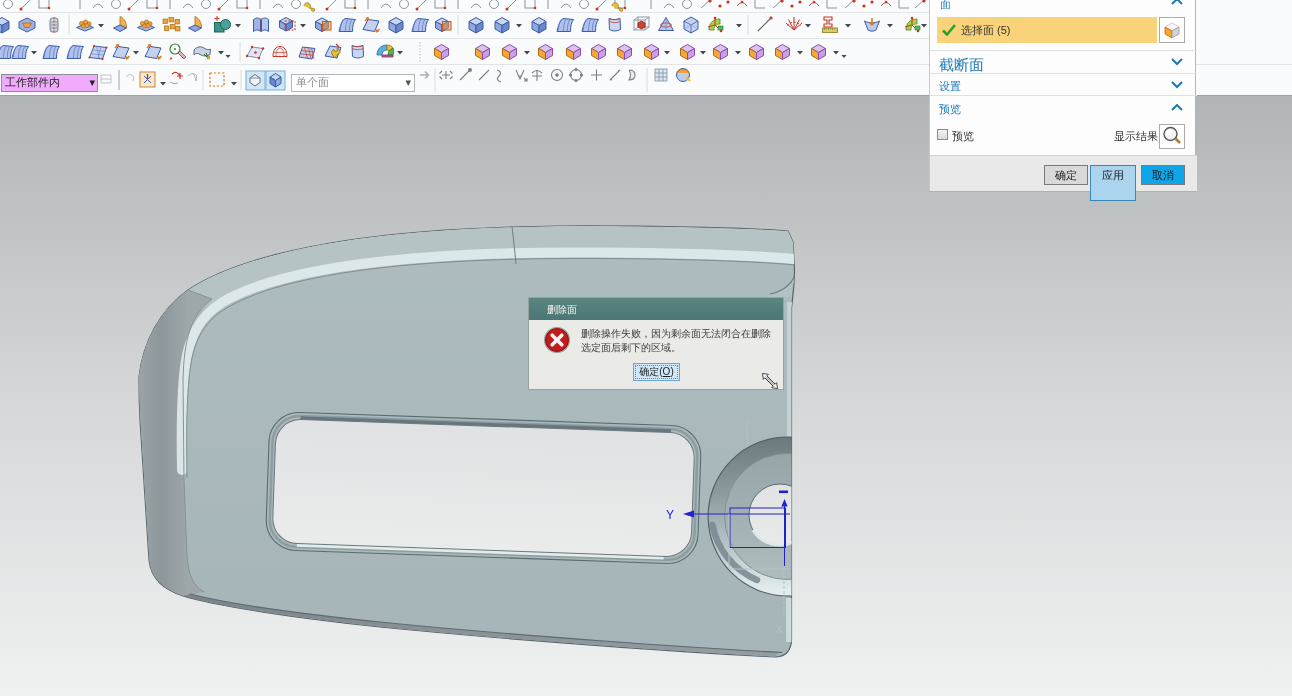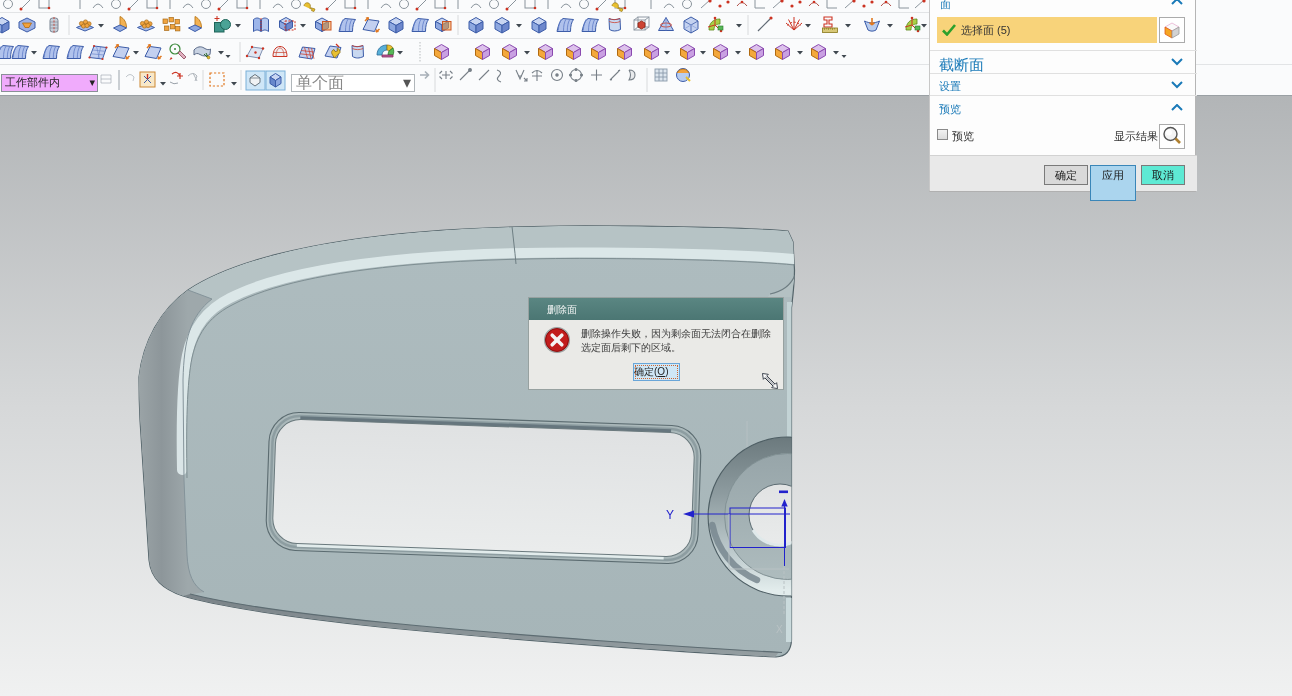--- a/index.html
+++ b/index.html
@@ -482,21 +482,21 @@
       <path d="M231,18 l6,0 l-3,3.6 Z" fill="#404850"></path>
       <line x1="241" y1="6" x2="241" y2="26" stroke="#d8dadc"></line>
       <rect x="246" y="7" width="19" height="19" fill="#cfe6f7" stroke="#7ab0d8"></rect>
       <polygon points="250,14 255,10.5 260,14 260,18.5 255,22 250,18.5" fill="#f0f2f4" stroke="#68747e"></polygon>
       <path d="M250,14 L260,14" stroke="#68747e" stroke-width="0.8"></path>
       <rect x="266" y="7" width="19" height="19" fill="#cfe6f7" stroke="#7ab0d8"></rect>
       <polygon points="270,13 275.5,9.5 281,13 275.5,16.5" fill="#c9d6f2" stroke="#3c5ca8"></polygon>
       <polygon points="270,13 275.5,16.5 275.5,23 270,19.5" fill="#6888cc" stroke="#3c5ca8"></polygon>
       <polygon points="275.5,16.5 281,13 281,19.5 275.5,23" fill="#8ea8e0" stroke="#3c5ca8"></polygon>
     </svg>
-    <div style="position:absolute;left:291px;top:74px;width:118px;height:16px;background:#fff;border:1px solid #b0b6ba;font-size:16px;color:#888;line-height:15px;padding-left:4px">单个面<span style="position:absolute;right:3px;top:0;color:#555">▾</span></div>
+    <div style="position:absolute;left:291px;top:74px;width:118px;height:16px;background:#fff;border:1px solid #b0b6ba;font-size:11px;color:#888;line-height:15px;padding-left:4px">单个面<span style="position:absolute;right:3px;top:0;color:#555">▾</span></div>
     <svg width="700" height="32" viewBox="0 0 700 32" style="position:absolute;left:415px;top:64px">
       <path d="M5,11 l8,0 m-3,-3.5 l3.5,3.5 -3.5,3.5" stroke="#a8b0b8" stroke-width="1.6" fill="none"></path>
       <line x1="20" y1="4" x2="20" y2="28" stroke="#d8dadc"></line>
       <g stroke="#788088" fill="none" stroke-width="1.1">
         <path d="M27,11 l8,0 M31,7 l0,8 M27,7 l-2.5,2.5 M35,7 l2.5,2.5 M27,15 l-2.5,-2.5 M35,15 l2.5,-2.5"></path>
         <path d="M45,16 L55,6"></path>
         <circle cx="55" cy="6" r="1.4" fill="#788088"></circle>
         <path d="M64,16 L74,6"></path>
         <path d="M82,6 q6,2 2,6 q-4,4 2,6"></path>
         <path d="M101,6 l4,9 l4,-9 M103,12 l4,0 M109,14 l3,3 m0,-3 l0,3 l-3,0"></path>
@@ -524,21 +524,21 @@
 <div style="position:absolute;left:528px;top:297px;width:256px;height:93px;background:#eaeae7;border:1px solid #97a1a0;box-sizing:border-box">
       <div style="height:22px;background:linear-gradient(#5a8682,#4b7673);color:#f2f5f4;font-size:10px;line-height:23px;padding-left:18px">删除面</div>
       <svg width="28" height="28" viewBox="0 0 28 28" style="position:absolute;left:14px;top:28px">
 <circle cx="14" cy="14" r="13.2" fill="#dcdcda"></circle>
 <circle cx="14" cy="14" r="12" fill="#c21d1d"></circle>
 <circle cx="14" cy="14" r="12.4" fill="none" stroke="#9aa0a0" stroke-width="1.2"></circle>
 <circle cx="14" cy="14" r="11.4" fill="none" stroke="#8c1010" stroke-width="1"></circle>
 <path d="M9.2,9.2 L18.8,18.8 M18.8,9.2 L9.2,18.8" stroke="#f4f4f4" stroke-width="3.6" stroke-linecap="round"></path>
 </svg>
       <div style="position:absolute;left:52px;top:29px;width:210px;font-size:10px;color:#3c3c3c;line-height:14.3px">删除操作失败，因为剩余面无法闭合在删除<br>选定面后剩下的区域。</div>
-      <div style="position:absolute;left:104px;top:65px;width:47px;height:18px;background:#cfe7f6;border:1px solid #6aa6d8;box-sizing:border-box;font-size:10px;color:#222;text-align:left;line-height:16px"><span style="position:absolute;left:1px;top:1px;right:1px;bottom:1px;border:1px dotted #cc6633"></span>确定(<span style="text-decoration:underline">O</span>)</div>
+      <div style="position:absolute;left:104px;top:65px;width:47px;height:18px;background:#cfe7f6;border:1px solid #6aa6d8;box-sizing:border-box;font-size:10px;color:#222;text-align:center;line-height:16px"><span style="position:absolute;left:1px;top:1px;right:1px;bottom:1px;border:1px dotted #cc6633"></span>确定(<span style="text-decoration:underline">O</span>)</div>
     </div>
     <svg width="20" height="20" viewBox="0 0 24 24" style="position:absolute;left:760px;top:371px">
 <g stroke="#1c2430" stroke-width="1" fill="#fff">
 <path d="M4,10 L3,3 L10,4 L8.2,5.8 L18.2,15.8 L20,14 L21,21 L14,20 L15.8,18.2 L5.8,8.2 Z"></path>
 </g>
 <path d="M7,6.5 l10.5,10.5 M6,8 l10.5,10.5" stroke="#1c2430" stroke-width="0.7"></path>
 </svg>
 <div style="position:absolute;left:929px;top:0;width:267px;height:192px;background:#fdfdfd;border-left:1px solid #c8c8c8;border-right:1px solid #b5b5b5;border-bottom:2px solid #b0b0b0;box-sizing:border-box;font-family:'Liberation Sans',sans-serif">
       <div style="position:absolute;left:10px;top:-3px;font-size:11px;color:#1a7ab8">面</div>
       <svg width="12" height="8" viewBox="0 0 12 8" style="position:absolute;right:12px;top:-2px">
@@ -575,14 +575,14 @@
       <div style="position:absolute;left:184px;top:129px;font-size:11px;color:#333">显示结果</div>
       <div style="position:absolute;left:229px;top:124px;width:26px;height:25px;border:1px solid #ababab;background:#fff;box-sizing:border-box"></div>
 <svg width="22" height="22" viewBox="0 0 22 22" style="position:absolute;left:231px;top:125px">
 <circle cx="9.5" cy="9" r="6.5" fill="#f4f4f4" stroke="#555" stroke-width="1.4"></circle>
 <circle cx="8" cy="7.5" r="3" fill="#fff" opacity="0.9"></circle>
 <path d="M14.5,13.5 L19,18" stroke="#b08030" stroke-width="2.6"></path>
 </svg>
       <div style="position:absolute;left:0;top:155px;width:267px;height:35px;background:#e9e9e9;border-top:1px solid #d2d2d2"></div>
       <div style="position:absolute;top:165px;height:20px;box-sizing:border-box;font-size:11px;color:#1a1a1a;text-align:center;line-height:18px;left:114px;width:44px;background:#d9d9d9;border:1px solid #7a7a7a">确定</div>
       <div style="position:absolute;top:165px;height:36px;box-sizing:border-box;font-size:11px;color:#1a1a1a;text-align:center;line-height:18px;left:160px;width:46px;background:#abd5ee;border:1px solid #3a86b8">应用</div>
-      <div style="position:absolute;top:165px;height:20px;box-sizing:border-box;font-size:11px;color:#1a1a1a;text-align:center;line-height:18px;left:211px;width:44px;background:#5eead4;border:1px solid #7a7a7a">取消</div>
+      <div style="position:absolute;top:165px;height:20px;box-sizing:border-box;font-size:11px;color:#1a1a1a;text-align:center;line-height:18px;left:211px;width:44px;background:#0ea5e9;border:1px solid #7a7a7a">取消</div>
     </div>
 </div>
 </body></html>

